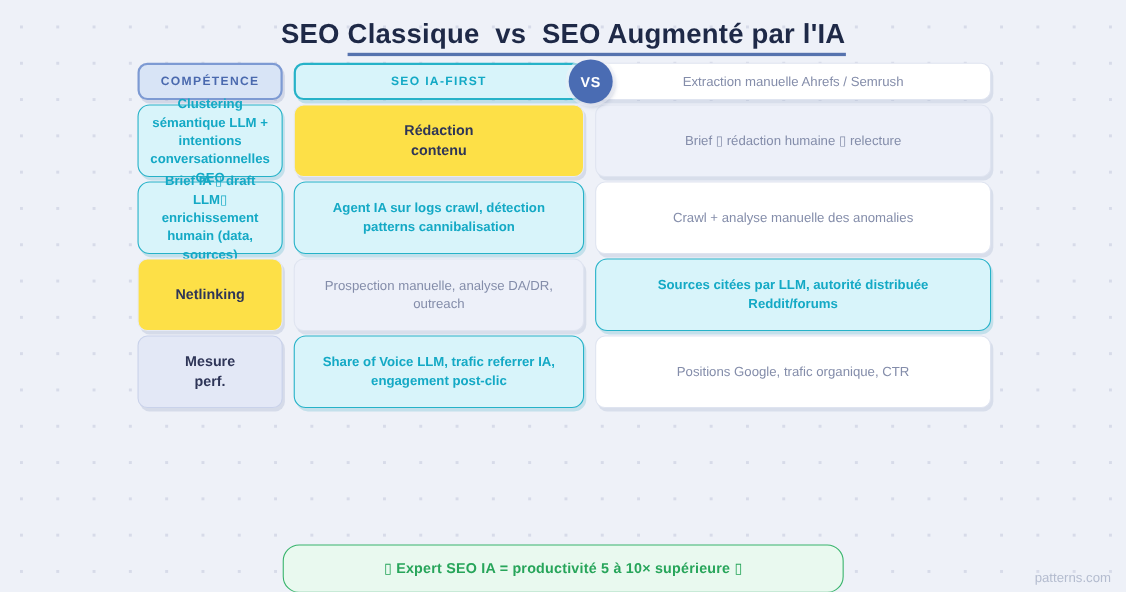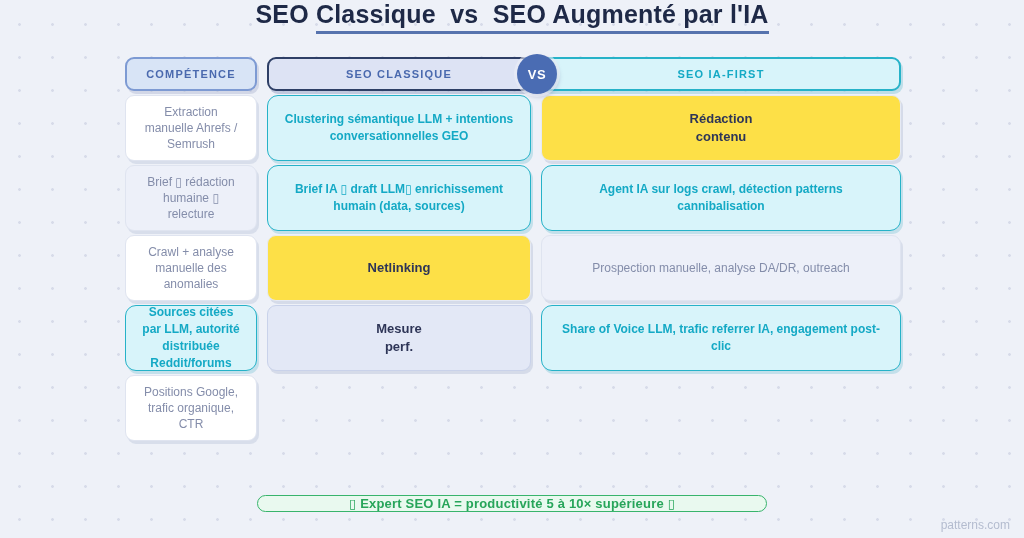--- a/index.html
+++ b/index.html
@@ -10,20 +10,21 @@
     background-color: var(--page_bg, #eef1f8);
     background-image: radial-gradient(circle, var(--dot, #d7dbe9) 1.3px, transparent 1.5px);
     background-size: 33px 33px;
     background-position: 3px 8px;
     overflow: hidden;
   }
 
   
   .title {
     text-align: center;
+    padding-top: 17px;
     font-size: 25px;
     font-weight: bold;
     color: var(--navy, #1e2947);
     letter-spacing: 0.2px;
   }
   .title .underlined {
     white-space: pre;
     border-bottom: 3px solid var(--underline, #5673ae);
     padding-bottom: 3px;
   }
@@ -128,21 +129,21 @@
     box-shadow: 2px 3px 0 rgba(130,200,215,0.4);
   }
 
   
   .banner {
     position: absolute;
     left: 50%;
     transform: translateX(-50%);
     top: 495px;
     width: 510px;
-    height: 17px;
+    height: 44px;
     background: var(--green_bg, #e9f9ef);
     border: 1.5px solid var(--green_border, #38b46c);
     border-radius: 15px;
     color: var(--green, #27a55a);
     font-size: 13px;
     font-weight: bold;
     display: flex;
     align-items: center;
     justify-content: center;
     letter-spacing: 0.2px;
@@ -158,21 +159,20 @@
   }
 </style>
 </head>
 <body>
 
 <h1 class="title"><span class="prefix">SEO </span><span class="underlined">Classique  vs  SEO Augmenté par l'IA</span></h1>
 
 <div class="grid">
 
   <div class="cell hdr-skill">COMPÉTENCE</div>
-  <div class="cell hdr-classic">SEO CLASSIQUE</div>
   <div class="cell hdr-ai">SEO IA-FIRST</div>
 
   <div class="vs-badge">VS</div>
 
   <div class="cell classic odd">Extraction manuelle Ahrefs / Semrush</div>
   <div class="cell ai">Clustering sémantique LLM + intentions conversationnelles GEO</div>
 
   <div class="cell skill even">Rédaction
 contenu</div>
   <div class="cell classic even">Brief ▯ rédaction humaine ▯ relecture</div>

